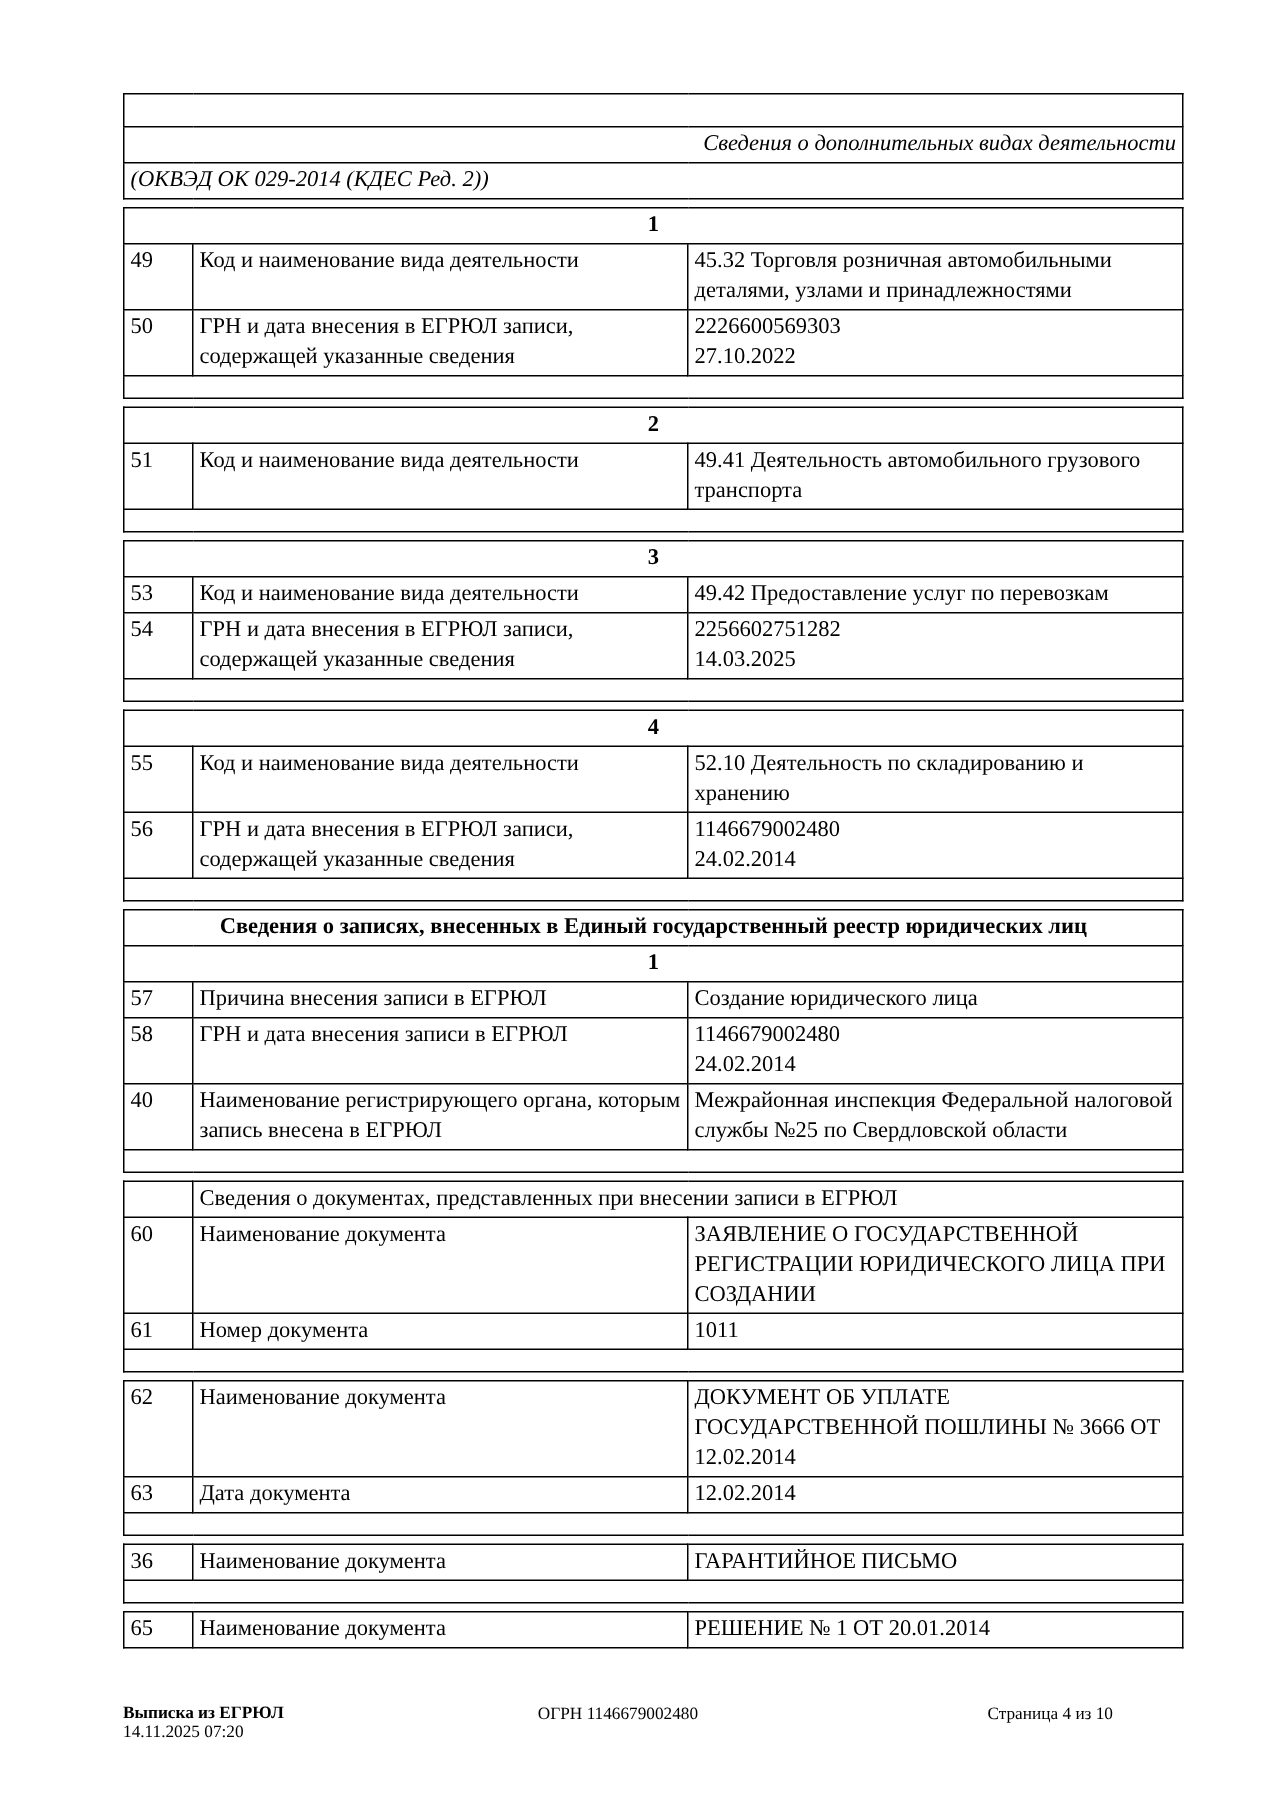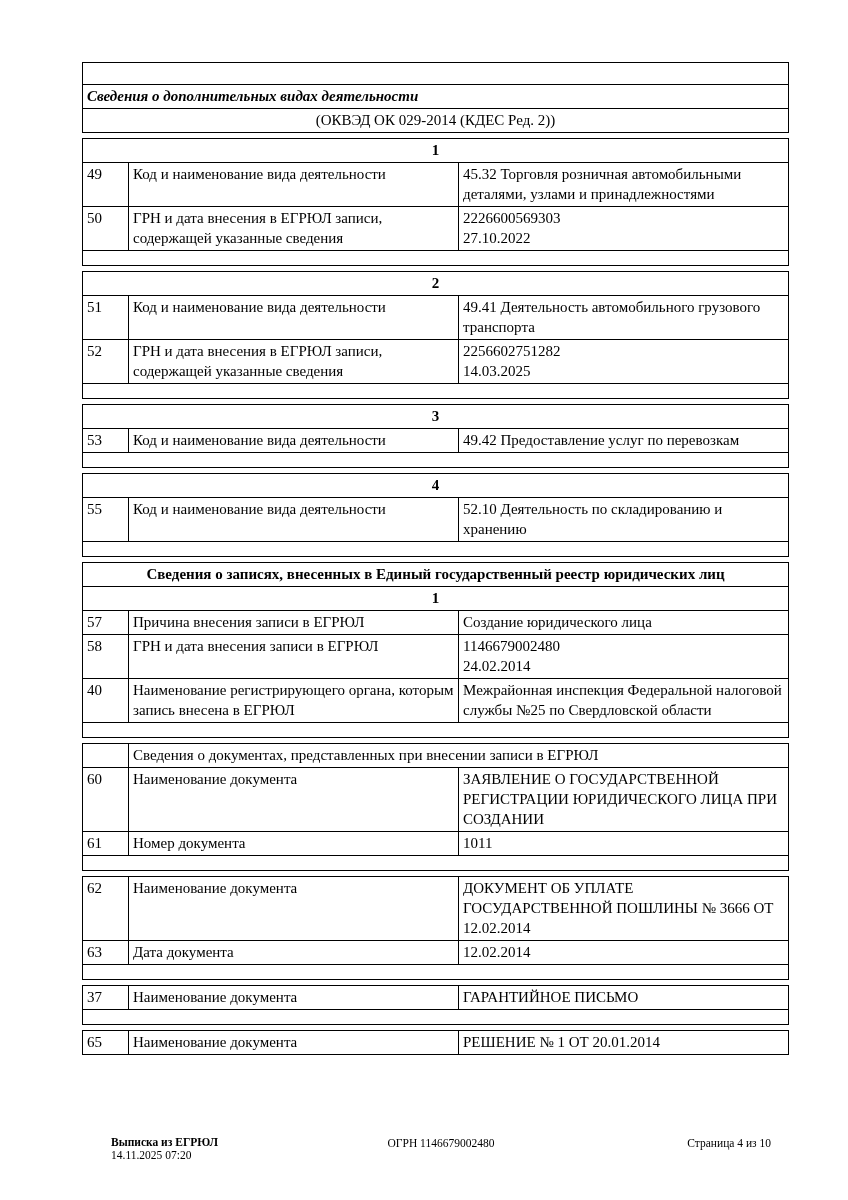--- a/index.html
+++ b/index.html
@@ -23,29 +23,29 @@
   table.doc td {
     border:1px solid #000;
     font-size:15px;
     line-height:20px;
     padding:1px 4px 2px 4px;
     vertical-align:top;
     overflow:hidden;
   }
   td.c-num { text-align:left; padding-left:1px; padding-right:1px; }
   td.c-value { white-space:pre-line; }
-  td.h-title { text-align:left; font-weight:bold; font-style:italic; font-size:16px; line-height:21px; padding-top:2px;margin-top:20px; }
-  td.h-subtitle { text-align:center; font-size:16px; line-height:21px; }
+  td.h-title { text-align:right; font-weight:normal; font-style:italic; font-size:16px; line-height:21px; padding-top:2px;margin-top:20px; }
+  td.h-subtitle { text-align:left; font-style:italic; font-size:16px; line-height:21px; }
   td.h-records { text-align:center; font-weight:bold; font-size:15px; }
   td.sec-num { text-align:center; font-weight:bold; }
   tr.spacer td { height:11px; }
   tr.top-spacer td { height:18px; }
   .footer {
     position:absolute; left:82px; top:1136px; width:660px; height:32px;
-    font-size:11.5px; line-height:13px;margin-left:29px;
+    font-size:11.5px; line-height:13px;
   }
   .f-left { position:absolute; left:0; top:0; }
   .f-left .bold { font-weight:bold; }
   .f-center { position:absolute; left:0; right:0; top:1px; text-align:center; }
   .f-right { position:absolute; right:0; top:1px; }
 </style>
 </head>
 <body>
 
 <div class="content">
@@ -104,67 +104,73 @@
       </colgroup>
     <tbody>
         <tr>
       <td colspan="3" class="sec-num">2</td>
     </tr>
     <tr>
       <td class="c-num">51</td>
       <td>Код и наименование вида деятельности</td>
       <td class="c-value">49.41 Деятельность автомобильного грузового транспорта</td>
     </tr>
-    <tr>
-      <td class="c-num">52</td>
+    <tr class="spacer">
+          <td colspan="3"></td>
+        </tr>
+  </tbody>
+    </table>
+
+  <table class="doc">
+    <colgroup>
+        <col style="width:46px">
+        <col style="width:330px">
+        <col style="width:330px">
+      </colgroup>
+    <tbody>
+        <tr>
+      <td colspan="3" class="sec-num">3</td>
+    </tr>
+    <tr>
+      <td class="c-num">53</td>
+      <td>Код и наименование вида деятельности</td>
+      <td class="c-value">49.42 Предоставление услуг по перевозкам</td>
+    </tr>
+    <tr>
+      <td class="c-num">54</td>
       <td>ГРН и дата внесения в ЕГРЮЛ записи, содержащей указанные сведения</td>
       <td class="c-value">2256602751282
 14.03.2025</td>
     </tr>
     <tr class="spacer">
           <td colspan="3"></td>
         </tr>
   </tbody>
     </table>
 
   <table class="doc">
     <colgroup>
         <col style="width:46px">
         <col style="width:330px">
         <col style="width:330px">
       </colgroup>
     <tbody>
         <tr>
-      <td colspan="3" class="sec-num">3</td>
-    </tr>
-    <tr>
-      <td class="c-num">53</td>
-      <td>Код и наименование вида деятельности</td>
-      <td class="c-value">49.42 Предоставление услуг по перевозкам</td>
-    </tr>
-    <tr class="spacer">
-          <td colspan="3"></td>
-        </tr>
-  </tbody>
-    </table>
-
-  <table class="doc">
-    <colgroup>
-        <col style="width:46px">
-        <col style="width:330px">
-        <col style="width:330px">
-      </colgroup>
-    <tbody>
-        <tr>
       <td colspan="3" class="sec-num">4</td>
     </tr>
     <tr>
       <td class="c-num">55</td>
       <td>Код и наименование вида деятельности</td>
       <td class="c-value">52.10 Деятельность по складированию и хранению</td>
+    </tr>
+    <tr>
+      <td class="c-num">56</td>
+      <td>ГРН и дата внесения в ЕГРЮЛ записи, содержащей указанные сведения</td>
+      <td class="c-value">1146679002480
+24.02.2014</td>
     </tr>
     <tr class="spacer">
           <td colspan="3"></td>
         </tr>
   </tbody>
     </table>
 
   <table class="doc">
     <colgroup>
         <col style="width:46px">
@@ -251,21 +257,21 @@
     </table>
 
   <table class="doc">
     <colgroup>
         <col style="width:46px">
         <col style="width:330px">
         <col style="width:330px">
       </colgroup>
     <tbody>
         <tr>
-      <td class="c-num">37</td>
+      <td class="c-num">36</td>
       <td>Наименование документа</td>
       <td class="c-value">ГАРАНТИЙНОЕ ПИСЬМО</td>
     </tr>
     <tr class="spacer">
           <td colspan="3"></td>
         </tr>
   </tbody>
     </table>
 
   <table class="doc">

